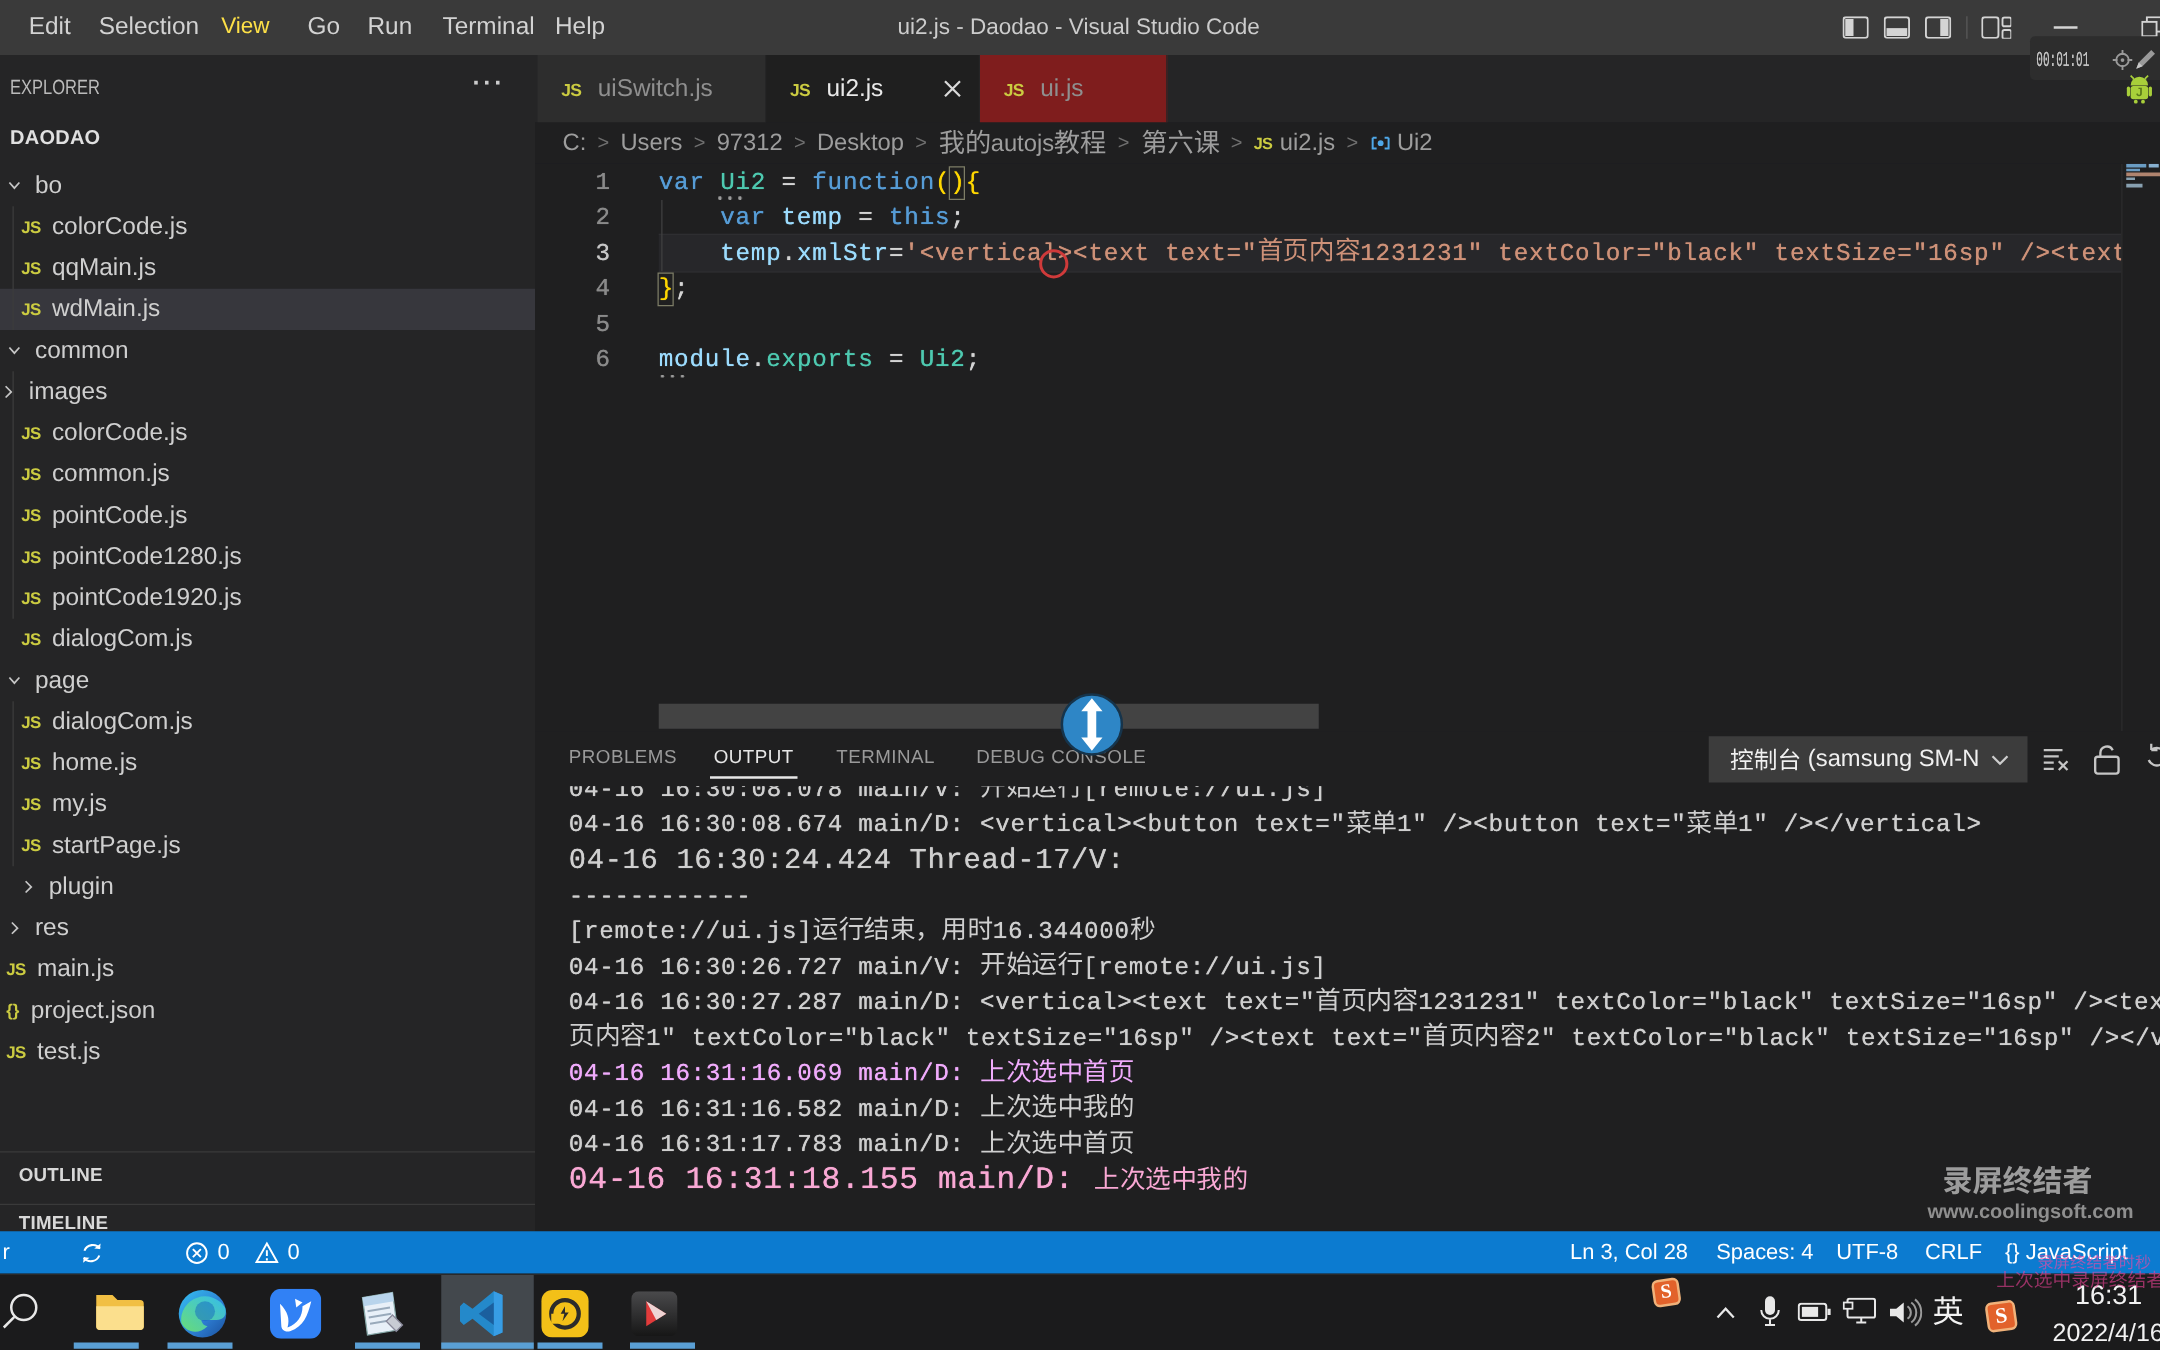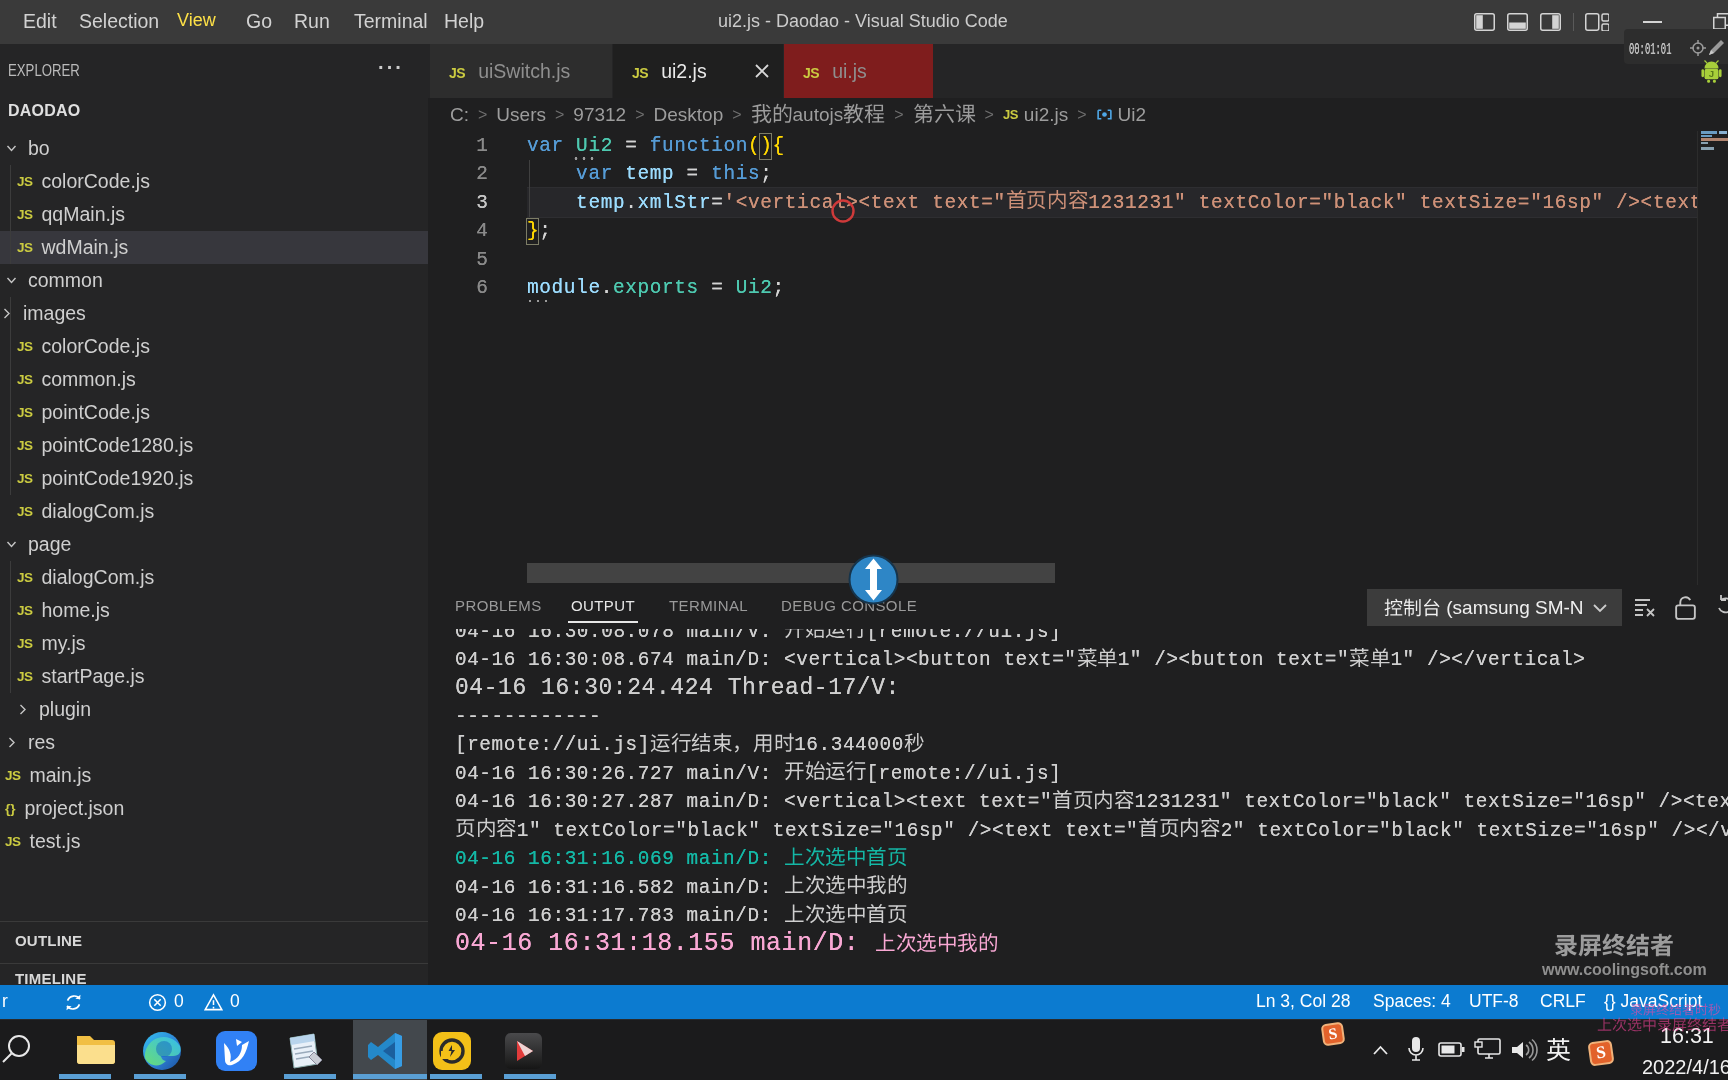--- a/index.html
+++ b/index.html
@@ -330,21 +330,21 @@
           <use href="#u5bb9"></use>
         </svg>1" textColor="black" textSize="16sp" /&gt;&lt;text text="<svg class="cj" viewBox="0 0 1000 1000">
           <use href="#u9996"></use>
         </svg><svg class="cj" viewBox="0 0 1000 1000">
           <use href="#u9875"></use>
         </svg><svg class="cj" viewBox="0 0 1000 1000">
           <use href="#u5185"></use>
         </svg><svg class="cj" viewBox="0 0 1000 1000">
           <use href="#u5bb9"></use>
         </svg>2" textColor="black" textSize="16sp" /&gt;&lt;/vertic</div>
-<div class="m abs" style="left:27px;top:216.1px;height:28.45px;line-height:28.45px;font-size:19.4px;letter-spacing:0.55px;color:#14b8a6">04-16 16:31:16.069 main/D: <svg class="cj" viewBox="0 0 1000 1000">
+<div class="m abs" style="left:27px;top:216.1px;height:28.45px;line-height:28.45px;font-size:19.4px;letter-spacing:0.55px;color:#f0abfc">04-16 16:31:16.069 main/D: <svg class="cj" viewBox="0 0 1000 1000">
           <use href="#u4e0a"></use>
         </svg><svg class="cj" viewBox="0 0 1000 1000">
           <use href="#u6b21"></use>
         </svg><svg class="cj" viewBox="0 0 1000 1000">
           <use href="#u9009"></use>
         </svg><svg class="cj" viewBox="0 0 1000 1000">
           <use href="#u4e2d"></use>
         </svg><svg class="cj" viewBox="0 0 1000 1000">
           <use href="#u9996"></use>
         </svg><svg class="cj" viewBox="0 0 1000 1000">

